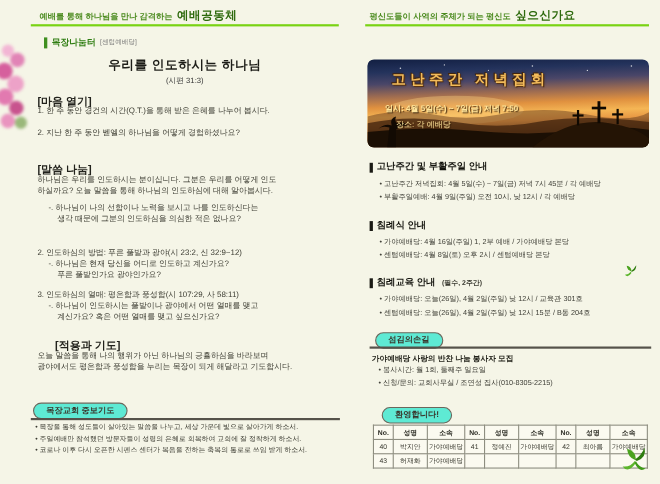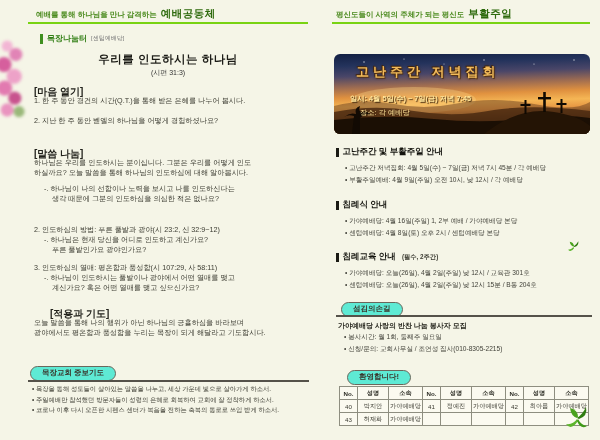--- a/index.html
+++ b/index.html
@@ -160,21 +160,21 @@
 <div class="abs tab" style="left:30px;top:366px;">목장교회 중보기도</div>
 <div class="abs tab-rule" style="left:28px;top:380px;width:281px;"></div>
 <div class="abs prayer-items" style="left:32px;top:384px;">
   <div class="row nowrap">목장을 통해 성도들이 살아있는 말씀을 나누고, 세상 가운데 빛으로 살아가게 하소서.</div>
   <div class="row nowrap">주일예배만 참석했던 방문자들이 성령의 은혜로 회복하여 교회에 잘 정착하게 하소서.</div>
   <div class="row nowrap">코로나 이후 다시 오픈한 시펜스 센터가 복음을 전하는 축복의 통로로 쓰임 받게 하소서.</div>
 </div>
 
 <div class="abs col-header" style="left:336px;top:7px;">
   <span class="prefix">평신도들이 사역의 주체가 되는 평신도</span>
-  <span class="brand">부활주일</span>
+  <span class="brand">싶으신가요</span>
 </div>
 <div class="abs header-rule" style="left:332px;top:22px;width:258px;"></div>
 
 <div class="banner" style="left:334px;top:54px;">
   <svg viewBox="0 0 256 80" preserveAspectRatio="none">
     <ellipse cx="80" cy="46" rx="62" ry="13" fill="#ffd98a" opacity="0.35"></ellipse>
     <path d="M0,52 Q30,44 60,50 T120,50 Q160,42 200,50 T256,48 L256,80 L0,80 Z" fill="#6a3f1f" opacity="0.5"></path>
     <path d="M0,58 Q40,50 80,57 T160,56 Q200,50 256,57 L256,80 L0,80 Z" fill="#46270f" opacity="0.8"></path>
     <path d="M0,66 Q50,60 100,65 T200,64 Q230,60 256,64 L256,80 L0,80 Z" fill="#1b0f04"></path>
     <path d="M150,80 Q185,52 220,58 Q245,62 256,72 L256,80 Z" fill="#241405"></path>
@@ -190,21 +190,21 @@
     <g fill="#ffffff" opacity="0.8">
       <circle cx="30" cy="8" r="0.7"></circle>
         <circle cx="70" cy="5" r="0.6"></circle>
         <circle cx="150" cy="6" r="0.7"></circle>
       <circle cx="200" cy="10" r="0.6"></circle>
         <circle cx="240" cy="6" r="0.7"></circle>
         <circle cx="110" cy="10" r="0.5"></circle>
     </g>
   </svg>
   <div class="banner-title nowrap">고난주간 저녁집회</div>
-  <div class="banner-date nowrap">일시: 4월 5일(수) ~ 7일(금) 저녁 7:45</div>
+  <div class="banner-date nowrap">일시: 4월 5일(수) ~ 7일(금) 저녁 7:50</div>
   <div class="banner-place nowrap">장소: 각 예배당</div>
 </div>
 
 <div class="abs" style="left:336px;top:146px;width:256px;">
   <div class="rsec-h">
     <span class="rsec-bar"></span>
     <span class="rsec-title nowrap">고난주간 및 부활주일 안내</span>
     <span class="rsec-suffix nowrap"></span>
   </div>
   <div class="rsec-items">

